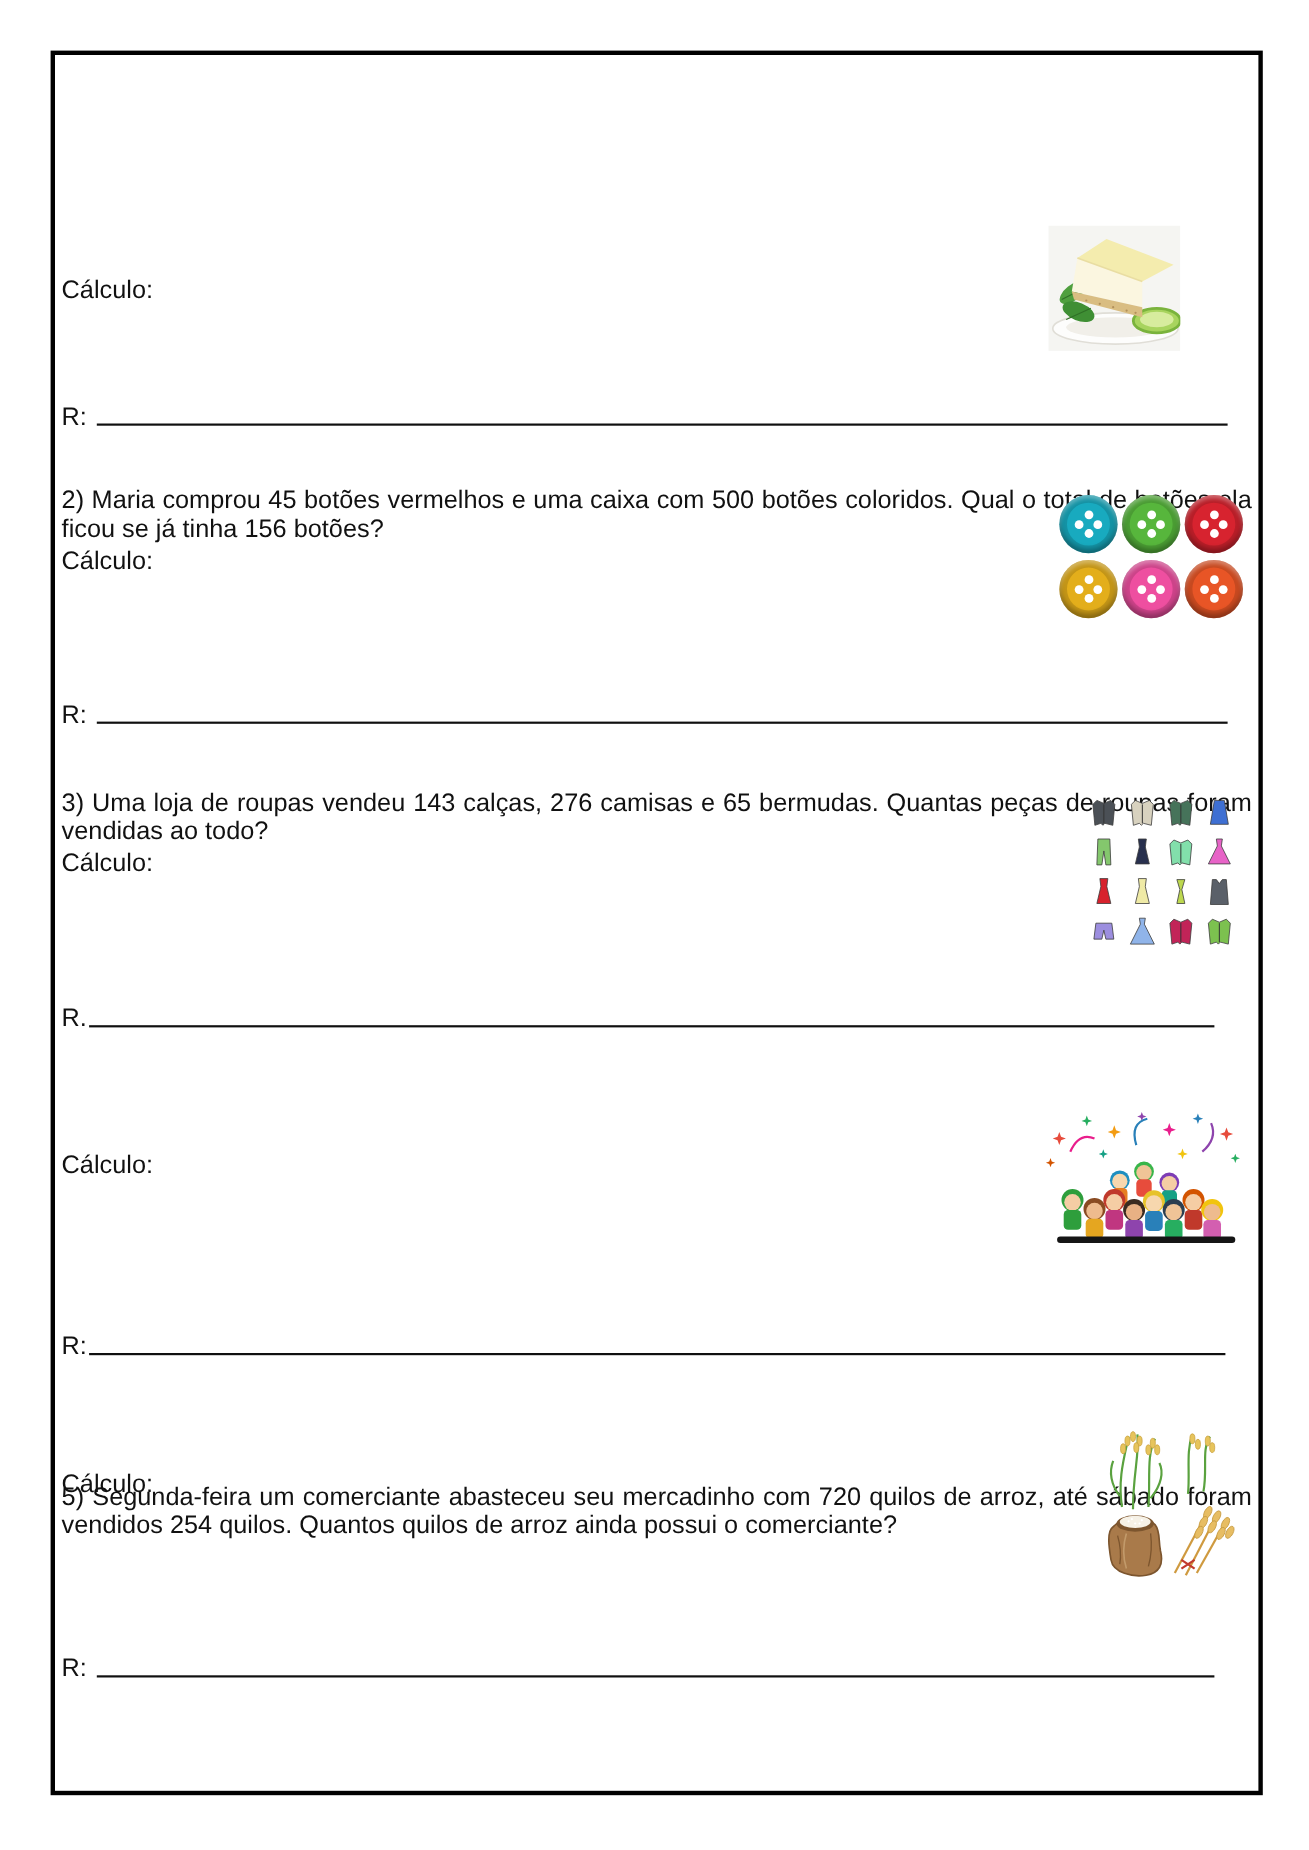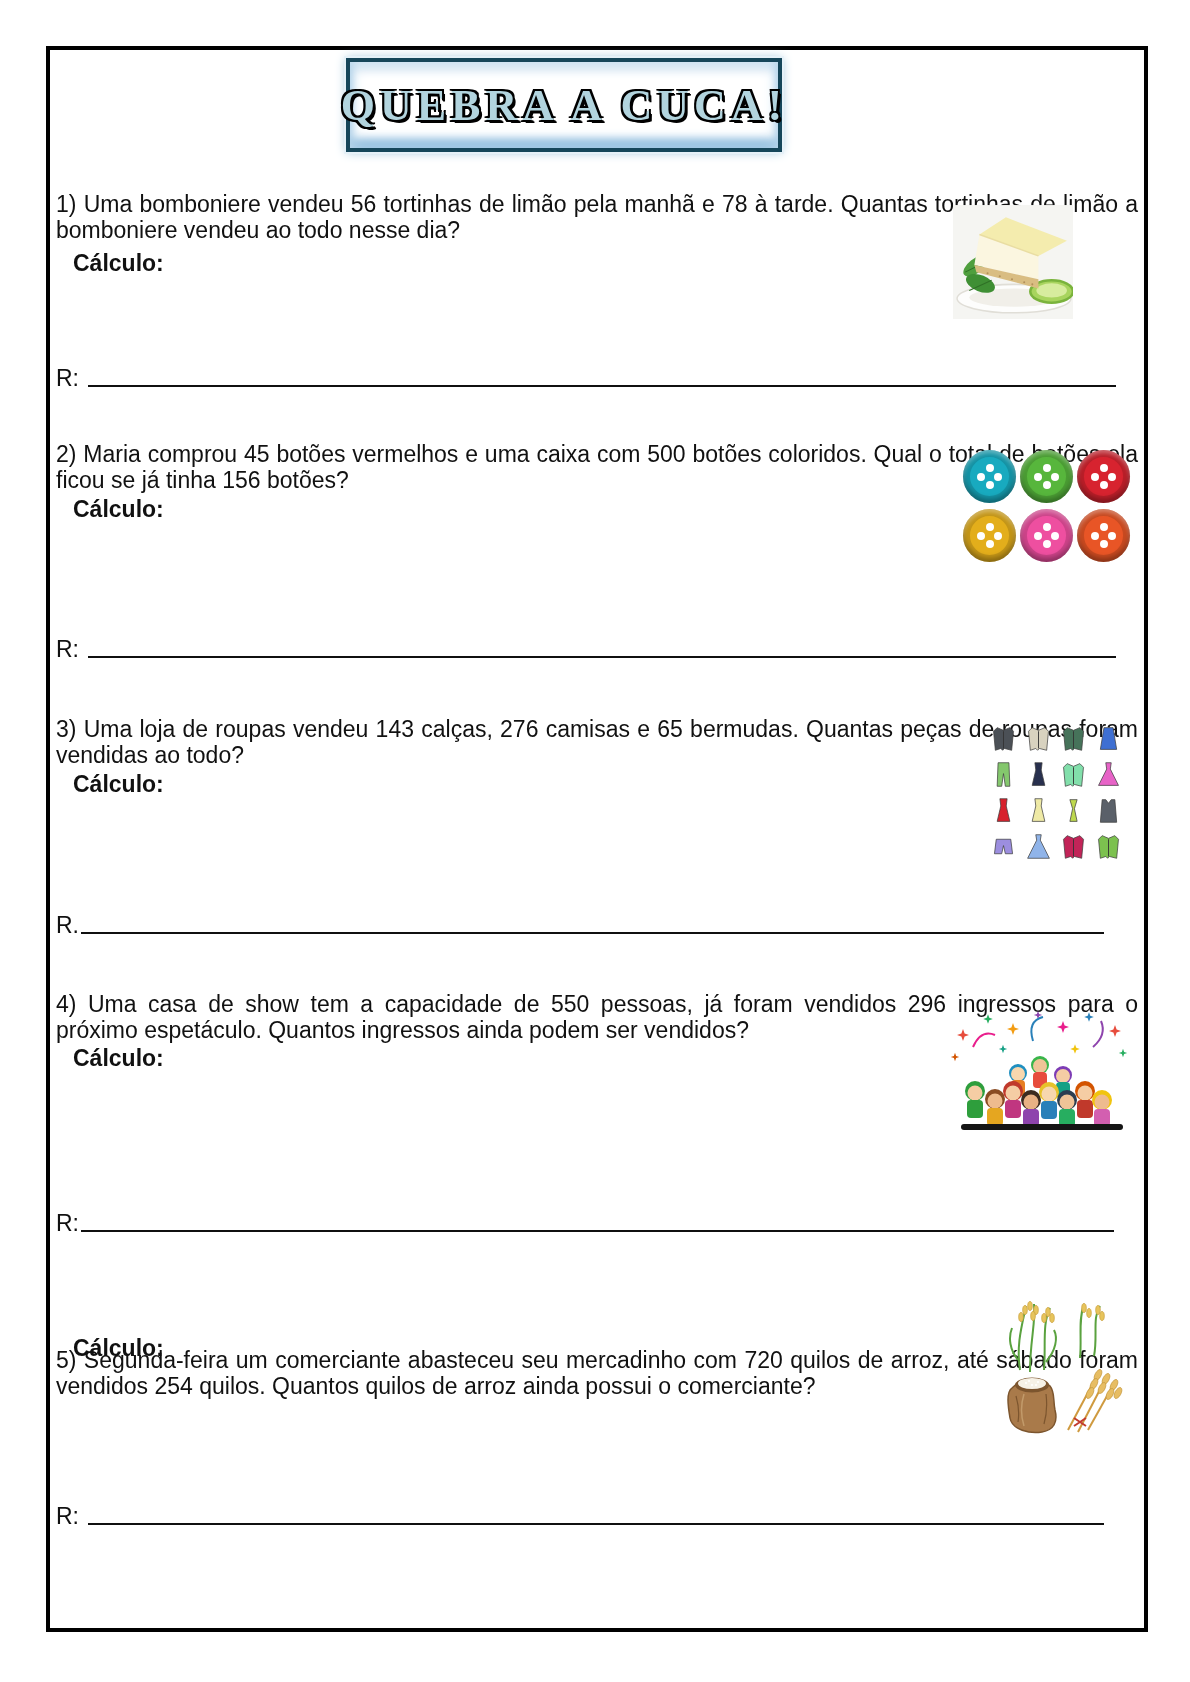--- a/index.html
+++ b/index.html
@@ -22,21 +22,21 @@
   .title-text{
     font-family:"Liberation Serif",serif;font-weight:bold;
     font-size:44px;letter-spacing:5px;color:#b2d4de;white-space:nowrap;
     text-shadow:-2px -2px 0 #000,2px -2px 0 #000,-2px 2px 0 #000,2px 2px 0 #000,3px 3px 0 #000;
   }
   
   .qtext{
     position:absolute;left:6px;right:6px;font-size:23px;line-height:1.13;
     text-align:justify;
   }
-  .calc{position:absolute;left:23px;font-size:23px;font-weight:bold;}
+  .calc{position:absolute;left:6px;font-size:23px;}
   .rline{
     position:absolute;left:6px;display:flex;align-items:flex-end;font-size:23px;
   }
   .rline .rule{flex:1;border-bottom:2px solid #101010;margin:0 0 5px 9px;}
   .rline.tight .rule{margin-left:2px;}
   
   .illus{position:absolute;}
   .btn-grid{
     display:grid;grid-template-columns:repeat(3,53px);grid-auto-rows:53px;
     gap:6px 4px;
@@ -90,25 +90,21 @@
     </symbol>
     <symbol id="sym-gown" viewBox="0 0 32 32">
       <path d="M13,3 L19,3 L18,9 L28,29 L4,29 L14,9 Z" stroke="#3c3c3c" stroke-width="0.8"></path>
     </symbol>
   </defs>
 </svg>
 
 <div class="sheet">
   <div class="frame">
 
-    <div class="title-box">
-      <div class="title-text">QUEBRA A CUCA!</div>
-    </div>
-
-    <p class="qtext" style="top:118px">1) Uma bomboniere vendeu 56 tortinhas de limão pela manhã e 78 à tarde. Quantas tortinhas de limão a bomboniere vendeu ao todo nesse dia?</p>
+
     <div class="calc" style="top:200px">Cálculo:</div>
     <div class="illus" style="left:903px;top:155px">
       <svg width="120" height="114" viewBox="0 0 118 112">
         <rect x="0" y="0" width="118" height="112" fill="#f5f5f2"></rect>
         <ellipse cx="60" cy="92" rx="56" ry="14" fill="#fdfdfc" stroke="#e0ded7" stroke-width="1.5"></ellipse>
         <ellipse cx="60" cy="91" rx="44" ry="9" fill="#f1efe9"></ellipse>
         <ellipse cx="97" cy="85" rx="21" ry="11" fill="#a8d45e" stroke="#7ab33c" stroke-width="2.5"></ellipse>
         <ellipse cx="97" cy="84" rx="15" ry="7" fill="#d7ec9e"></ellipse>
         <ellipse cx="22" cy="60" rx="14" ry="7" transform="rotate(-38 22 60)" fill="#4f9f3e"></ellipse>
         <ellipse cx="27" cy="77" rx="15" ry="8" transform="rotate(22 27 77)" fill="#3f8f34"></ellipse>
@@ -224,21 +220,20 @@
         </svg>
         <svg viewBox="0 0 32 32" class="cloth">
           <use href="#sym-coat" fill="#7cc14f"></use>
         </svg>
       </div>
     <div class="rline tight" style="top:862px;right:40px">
       <span>R.</span>
         <span class="rule"></span>
     </div>
 
-    <p class="qtext" style="top:918px">4) Uma casa de show tem a capacidade de 550 pessoas, já foram vendidos 296 ingressos para o próximo espetáculo. Quantos ingressos ainda podem ser vendidos?</p>
     <div class="calc" style="top:995px">Cálculo:</div>
     <div class="illus" style="left:893px;top:955px">
       <svg width="195" height="128" viewBox="0 0 195 128">
         <defs>
             <path id="st4" d="M0,-6 L1.6,-1.6 L6,0 L1.6,1.6 L0,6 L-1.6,1.6 L-6,0 L-1.6,-1.6 Z"></path>
           </defs>
         <use href="#st4" transform="translate(20,30)" fill="#e74c3c"></use>
         <use href="#st4" transform="translate(45,14) scale(.8)" fill="#27ae60"></use>
         <use href="#st4" transform="translate(70,24)" fill="#f39c12"></use>
         <use href="#st4" transform="translate(95,10) scale(.7)" fill="#8e44ad"></use>

